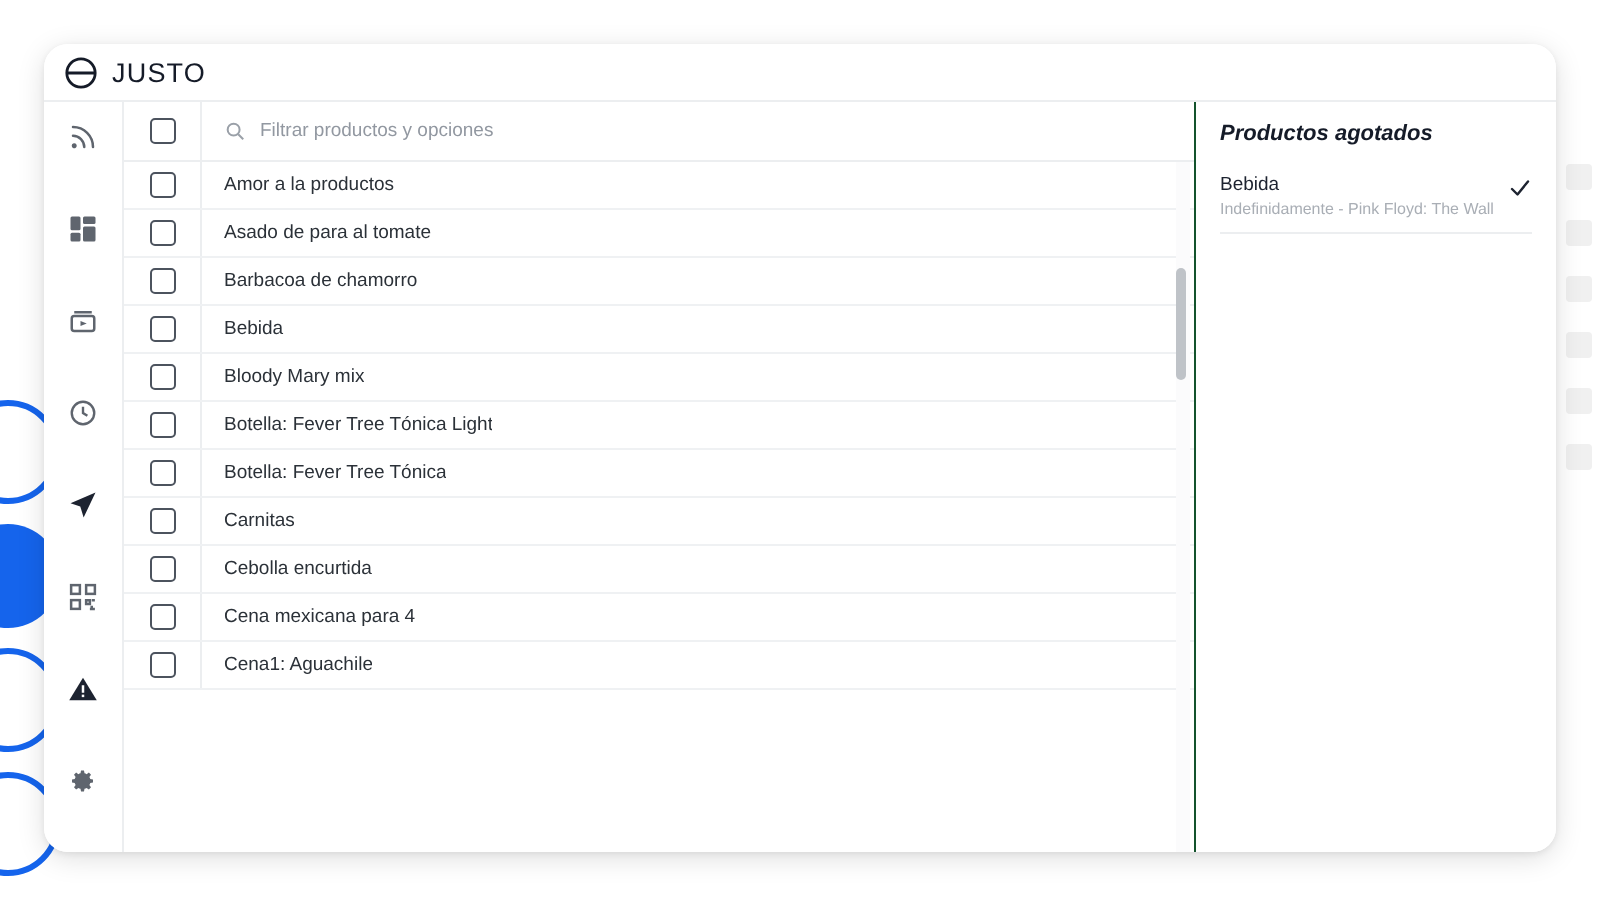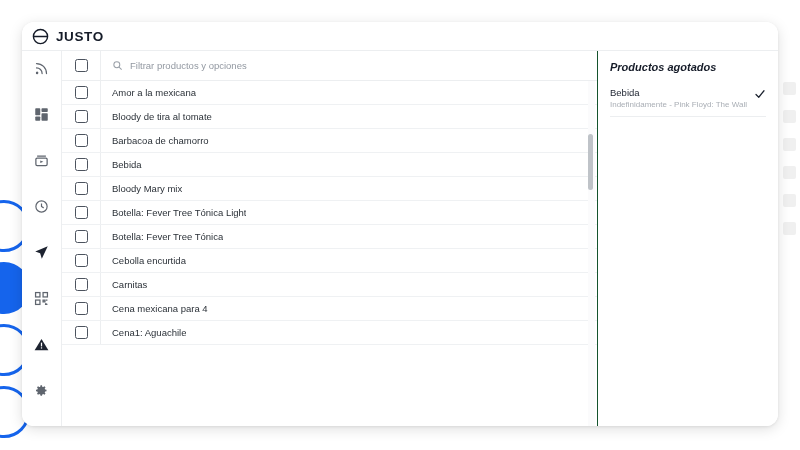--- a/index.html
+++ b/index.html
@@ -73,21 +73,21 @@
     background: #ffffff;
   }
   #brand-logo {
     width: 17px;
     height: 17px;
     flex: 0 0 17px;
     margin-right: 7px;
   }
   #brand-name {
     font-size: 13.5px;
-    font-weight: bold;
+    font-weight: normal;
     letter-spacing: 0.6px;
     color: #151b28;
   }
 
   
   #body {
     flex: 1 1 auto;
     display: flex;
     min-height: 0;
   }
@@ -368,27 +368,27 @@
             </span>
             <input id="search-input" type="text" placeholder="Filtrar productos y opciones" style="">
           </div>
         </div>
 
         <div id="rows">
             <div class="prow">
               <div class="cbcell">
                 <span class="checkbox"></span>
               </div>
-              <div class="label">Amor a la mexicana</div>
-            </div>
-            <div class="prow">
-              <div class="cbcell">
-                <span class="checkbox"></span>
-              </div>
-              <div class="label">Bloody de tira al tomate</div>
+              <div class="label">Amor a la productos</div>
+            </div>
+            <div class="prow">
+              <div class="cbcell">
+                <span class="checkbox"></span>
+              </div>
+              <div class="label">Asado de para al tomate</div>
             </div>
             <div class="prow">
               <div class="cbcell">
                 <span class="checkbox"></span>
               </div>
               <div class="label">Barbacoa de chamorro</div>
             </div>
             <div class="prow">
               <div class="cbcell">
                 <span class="checkbox"></span>
@@ -410,27 +410,27 @@
             <div class="prow">
               <div class="cbcell">
                 <span class="checkbox"></span>
               </div>
               <div class="label">Botella: Fever Tree Tónica</div>
             </div>
             <div class="prow">
               <div class="cbcell">
                 <span class="checkbox"></span>
               </div>
+              <div class="label">Carnitas</div>
+            </div>
+            <div class="prow">
+              <div class="cbcell">
+                <span class="checkbox"></span>
+              </div>
               <div class="label">Cebolla encurtida</div>
-            </div>
-            <div class="prow">
-              <div class="cbcell">
-                <span class="checkbox"></span>
-              </div>
-              <div class="label">Carnitas</div>
             </div>
             <div class="prow">
               <div class="cbcell">
                 <span class="checkbox"></span>
               </div>
               <div class="label">Cena mexicana para 4</div>
             </div>
             <div class="prow">
               <div class="cbcell">
                 <span class="checkbox"></span>

